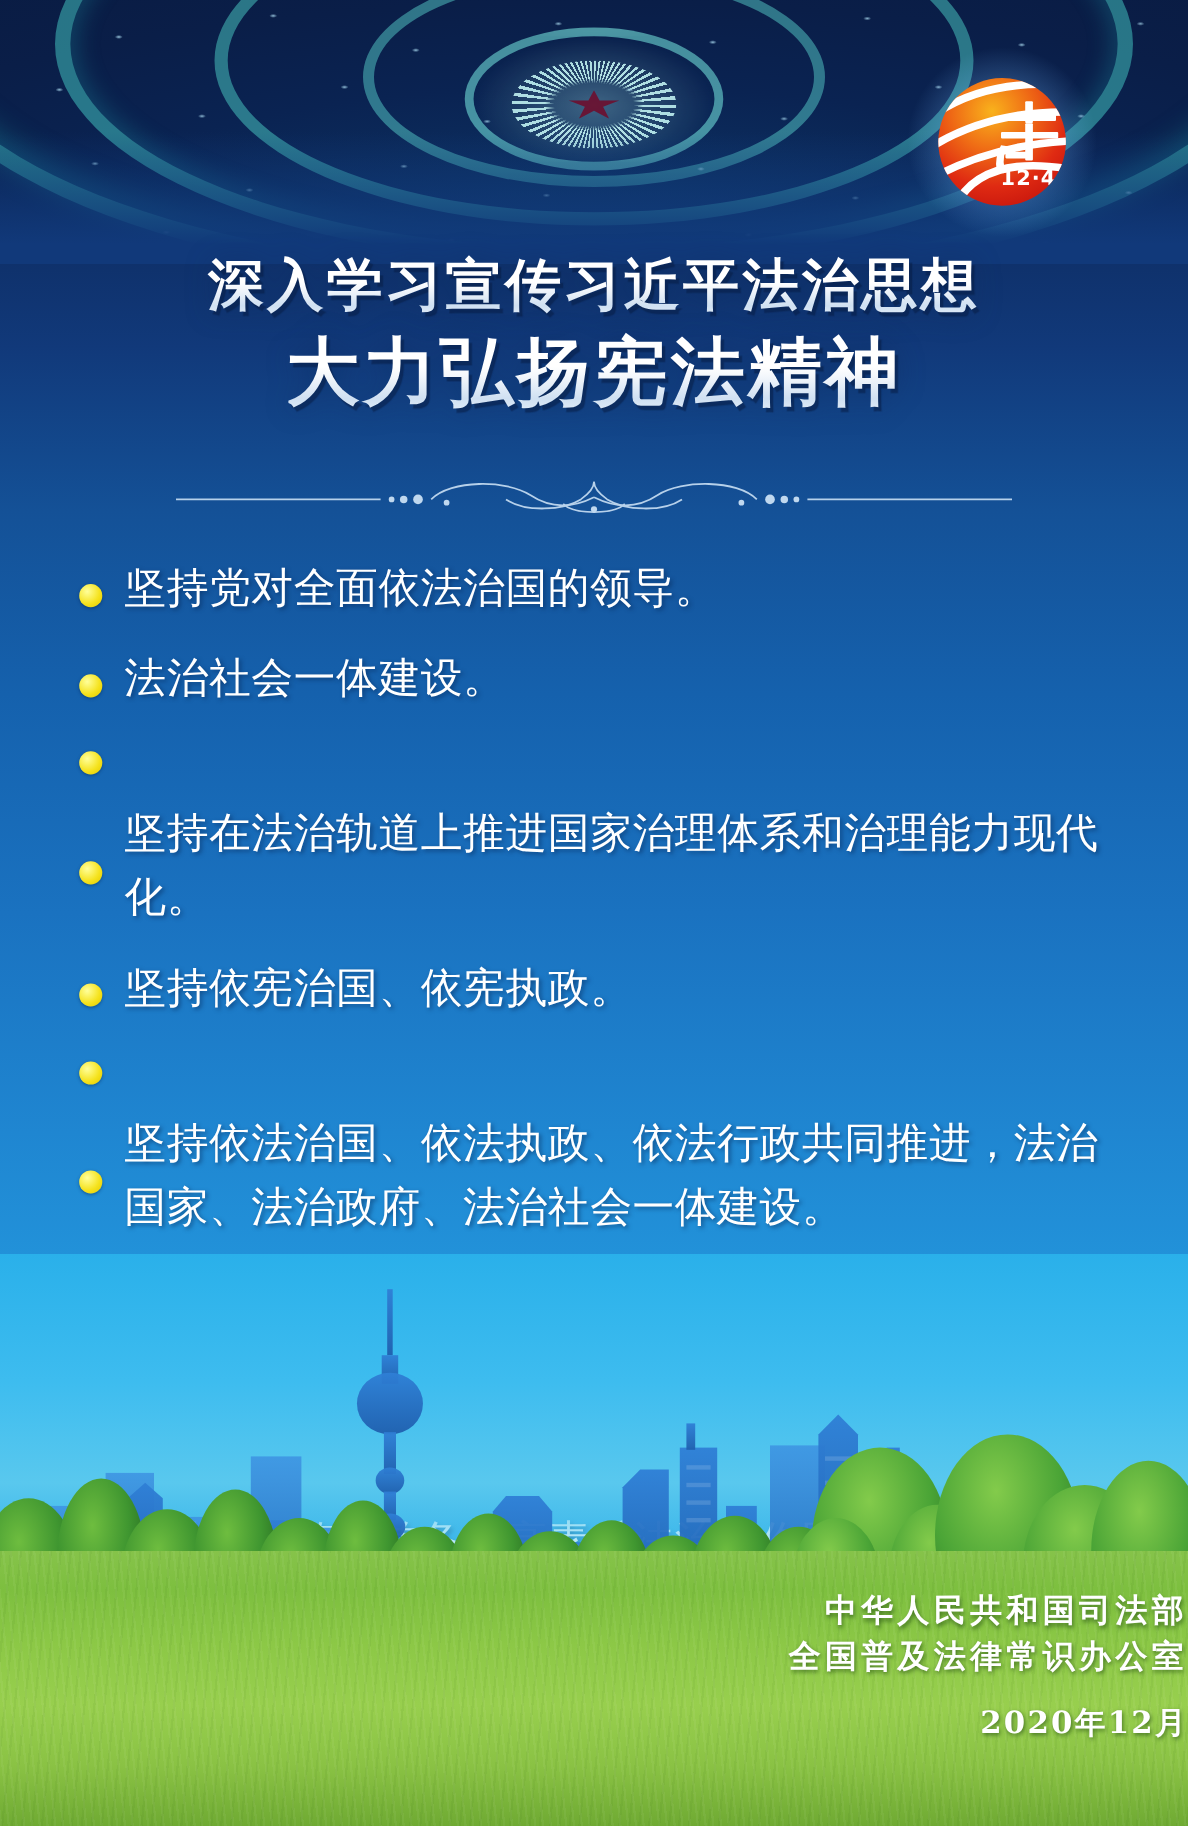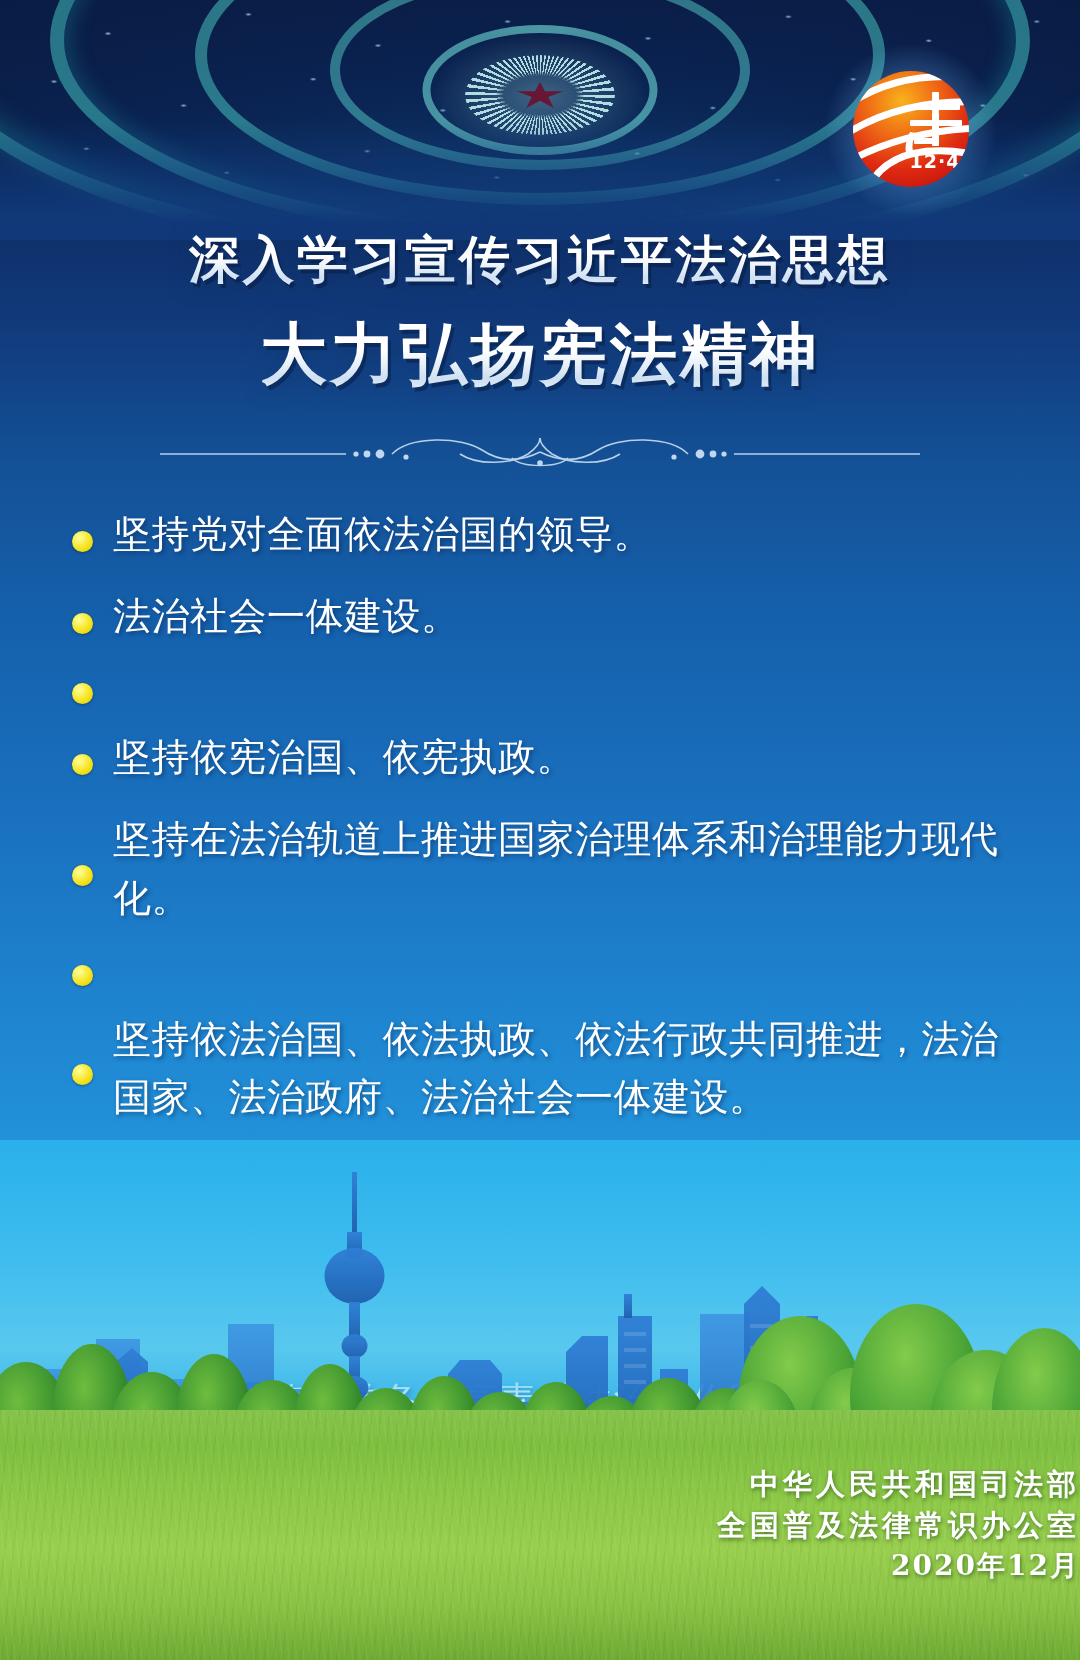--- a/index.html
+++ b/index.html
@@ -84,21 +84,21 @@
 
   
   .title-wrap{position:absolute;left:0;top:228px;width:1080px;text-align:center;}
   .title-line{
     font-family:"DejaVu Sans","Liberation Sans",sans-serif;
     font-weight:bold;font-size:51px;letter-spacing:3px;line-height:1.26;
     background:linear-gradient(180deg,#ffffff 0%,#ffffff 44%,#f2f6fb 55%,#cfe0f2 78%,#eaf2fb 100%);
     -webkit-background-clip:text;background-clip:text;color:transparent;
     -webkit-text-fill-color:transparent;
     filter:drop-shadow(3px 4px 0 rgba(8,30,70,.55)) drop-shadow(0 0 12px rgba(10,40,90,.35));}
-  .title-line.l2{font-size:67px;margin-top:20px;}
+  .title-line.l2{font-size:67px;margin-top:4px;}
 
   
   .divider{position:absolute;left:0;top:430px;width:1080px;display:flex;align-items:center;justify-content:center;}
   .divider svg{display:block;opacity:.92;}
 
   
   .list{position:absolute;left:72px;top:505px;width:940px;}
   .item{display:flex;align-items:center;margin-bottom:24px;}
   .bullet{flex:0 0 auto;width:21px;height:21px;border-radius:50%;margin-top:14px;margin-right:20px;
     background:radial-gradient(circle at 35% 32%,#ffff9a,#f5e21c 58%,#e0c800 100%);
@@ -122,21 +122,21 @@
       repeating-linear-gradient(96deg, rgba(40,90,20,.16) 0 2px, rgba(0,0,0,0) 2px 9px);}
   .grass-hi{position:absolute;left:0;bottom:118px;width:1080px;height:70px;
     background:radial-gradient(ellipse 70% 100% at 48% 100%,rgba(210,240,150,.55),rgba(210,240,150,0) 72%);}
 
   
   .footer{position:absolute;left:0;bottom:74px;width:1080px;text-align:right;}
   .footer div{
     font-family:"DejaVu Serif","Liberation Serif",serif;
     font-weight:bold;font-size:29px;line-height:1.42;color:#ffffff;letter-spacing:4px;
     text-shadow:1px 2px 4px rgba(20,60,10,.6);}
-  .footer .date{letter-spacing:2px;font-size:28px;}
+  .footer .date{letter-spacing:2px;font-size:28px;margin-top:20px;}
 </style>
 </head>
 <body>
 
 <div class="poster">
 
   <div class="ceiling">
     <div class="ceiling-bg"></div>
     <div class="ring r1"></div>
     <div class="ring r2"></div>
@@ -219,25 +219,25 @@
     </div>
     <div class="item">
       <span class="bullet"></span>
       <span class="item-text">法治社会一体建设。</span>
     </div>
     <div class="item">
       <span class="bullet"></span>
     </div>
     <div class="item">
       <span class="bullet"></span>
+      <span class="item-text">坚持在法治轨道上推进国家治理体系和治理能力现代化。</span>
+    </div>
+    <div class="item">
+      <span class="bullet"></span>
       <span class="item-text">坚持依宪治国、依宪执政。</span>
-    </div>
-    <div class="item">
-      <span class="bullet"></span>
-      <span class="item-text">坚持在法治轨道上推进国家治理体系和治理能力现代化。</span>
     </div>
     <div class="item">
       <span class="bullet"></span>
     </div>
     <div class="item">
       <span class="bullet"></span>
       <span class="item-text">坚持依法治国、依法执政、依法行政共同推进，法治国家、法治政府、法治社会一体建设。</span>
     </div>
     <div class="item">
       <span class="bullet"></span>

